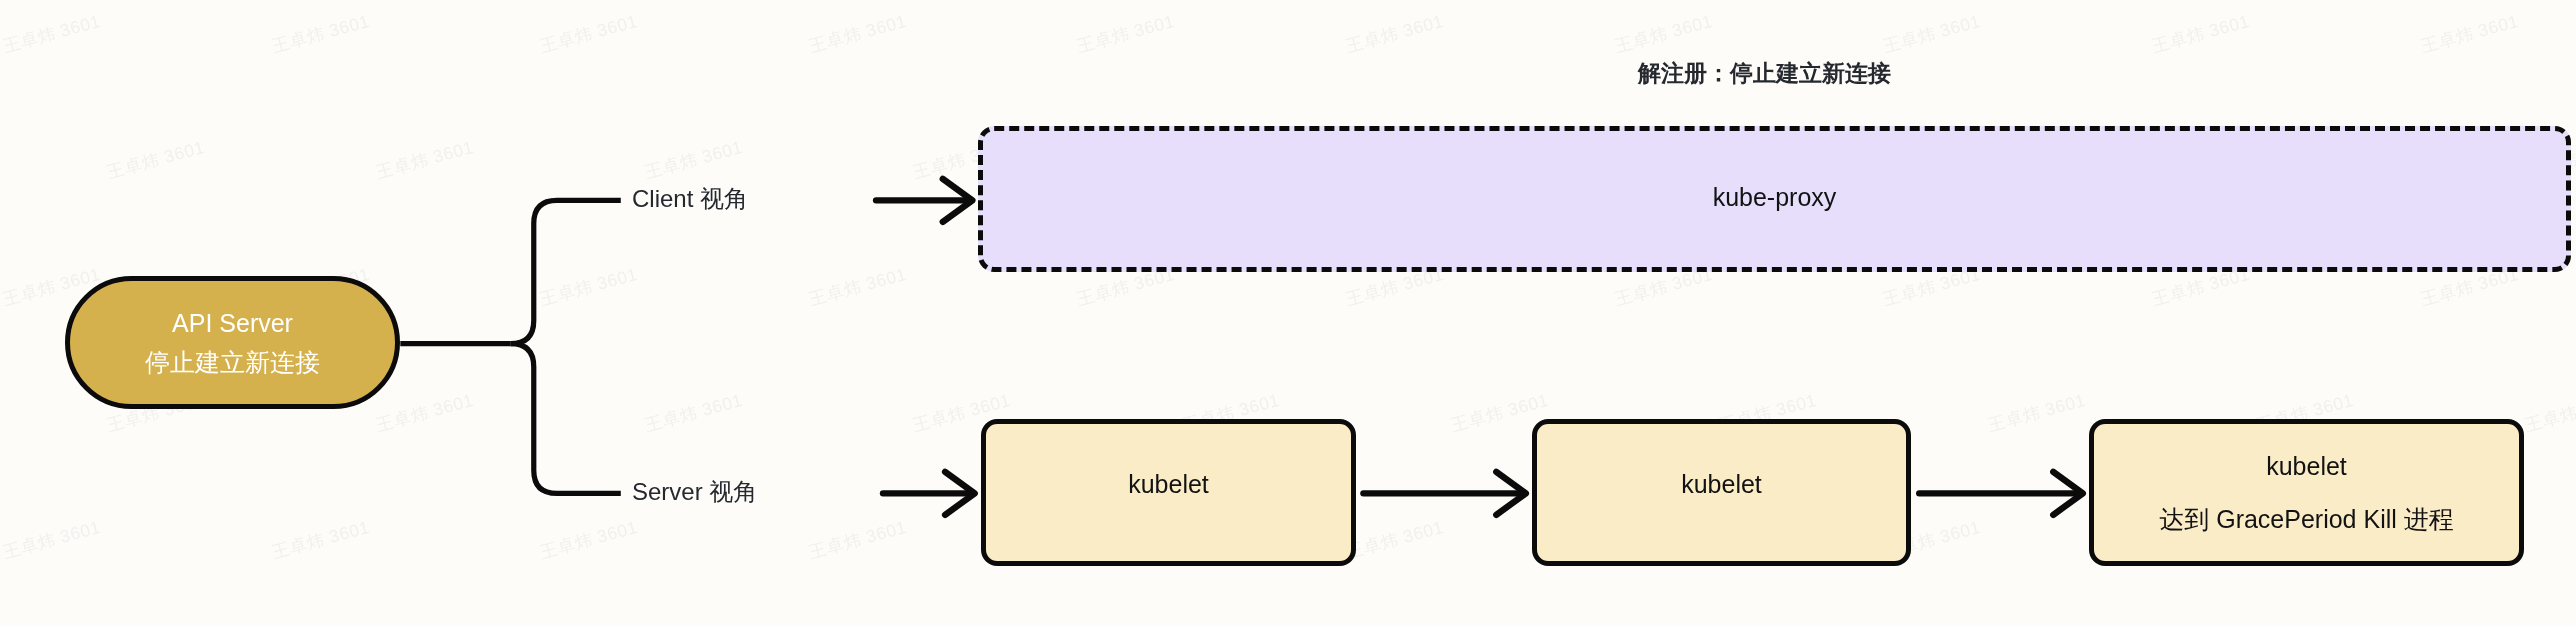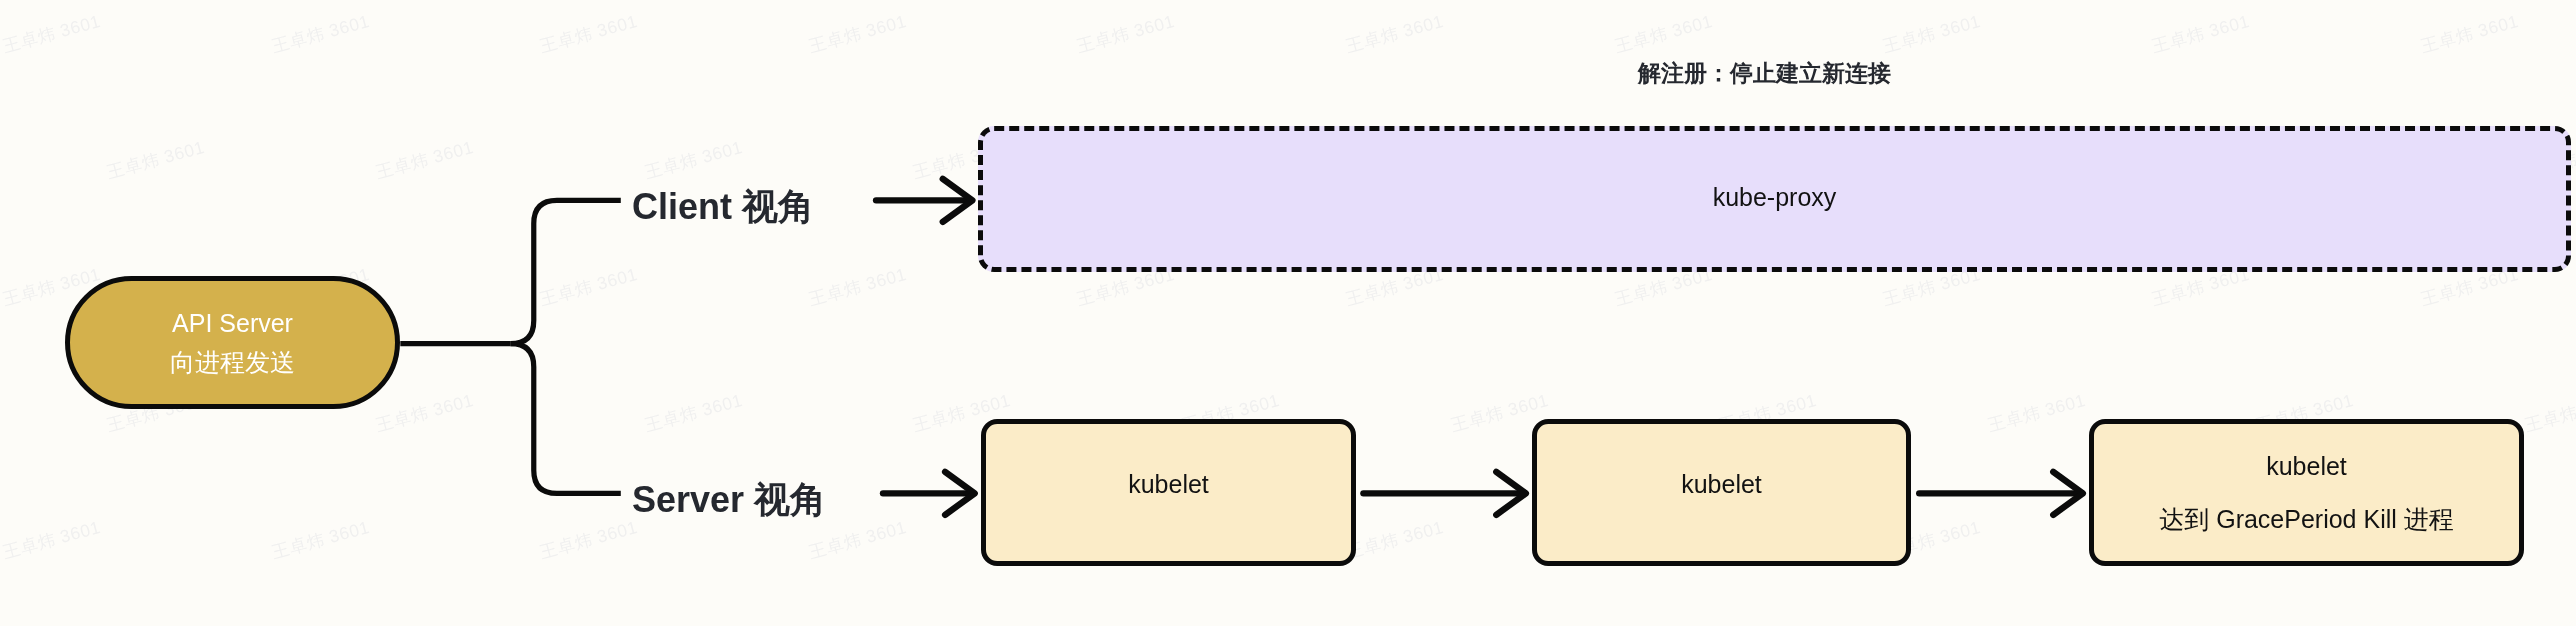--- a/index.html
+++ b/index.html
@@ -101,22 +101,22 @@
   }
   #kubelet-node-0 { left: 981px; width: 375px; }
   #kubelet-node-1 { left: 1532px; width: 379px; }
   #kubelet-node-2 { left: 2089px; width: 435px; }
   .kubelet-node .line1 { margin-bottom: 16px; }
 
   
   .branch-label {
     position: absolute;
     z-index: 2;
-    font-size: 36px;
-    font-weight: bold;
+    font-size: 24px;
+    font-weight: normal;
     color: #25282F;
     white-space: nowrap;
   }
   #client-branch-label { left: 632px; top: 183px; }
   #server-branch-label { left: 632px; top: 476px; }
 
   #section-title {
     position: absolute;
     z-index: 2;
     left: 1638px;
@@ -212,21 +212,21 @@
   <g fill="none" stroke="#0B0B0B" stroke-width="11" stroke-linecap="round" stroke-linejoin="round">
     <line x1="3308" y1="850" x2="3586" y2="850"></line>
     <polyline points="3539,813 3590,850 3539,887"></polyline>
   </g>
 </svg>
 
 <div id="section-title">解注册：停止建立新连接</div>
 
 <div class="node" id="api-server-node">
   <div class="line1">API Server</div>
-  <div class="line2">向进程发送</div>
+  <div class="line2">停止建立新连接</div>
 </div>
 
 <div class="branch-label" id="client-branch-label">Client 视角</div>
 
 <div class="branch-label" id="server-branch-label">Server 视角</div>
 
 <div class="node" id="kube-proxy-node">
   <div class="line1">kube-proxy</div>
 </div>
 

